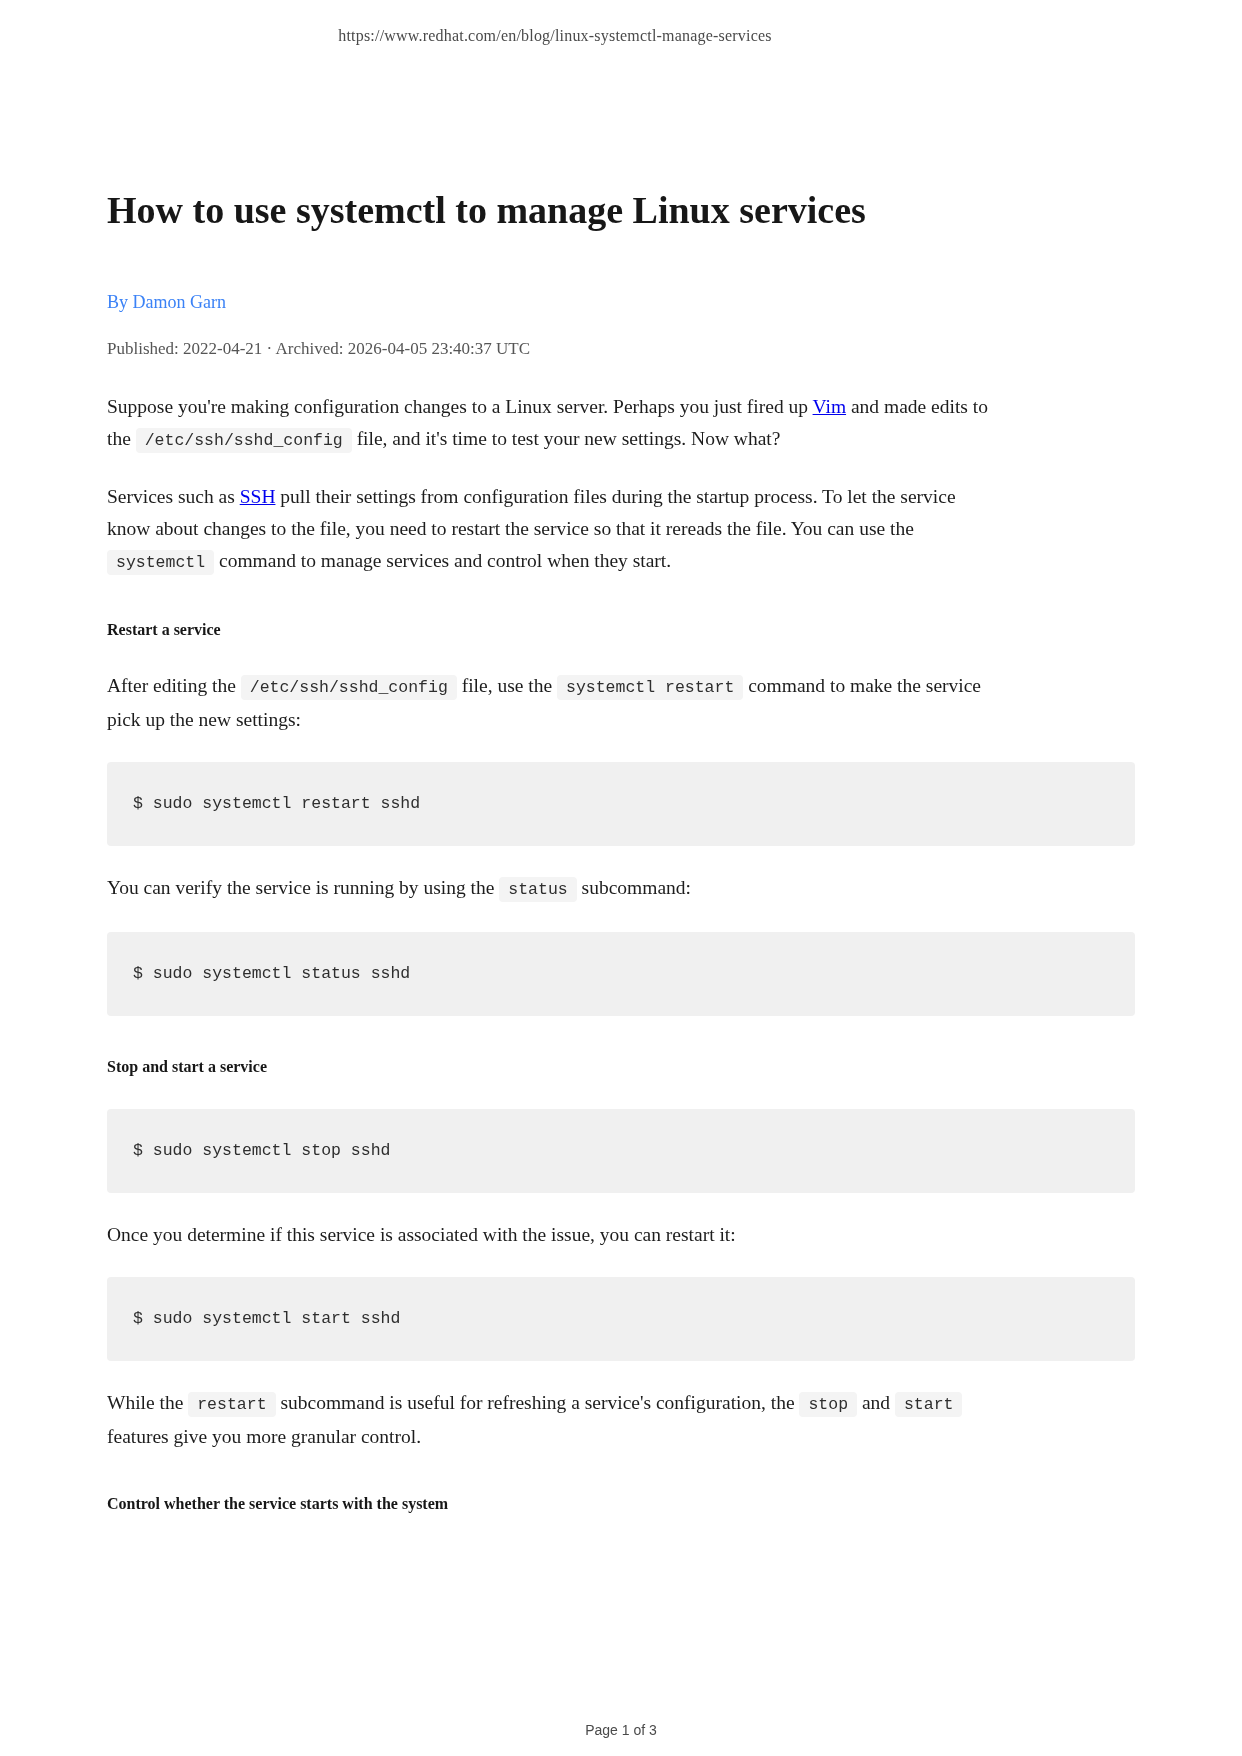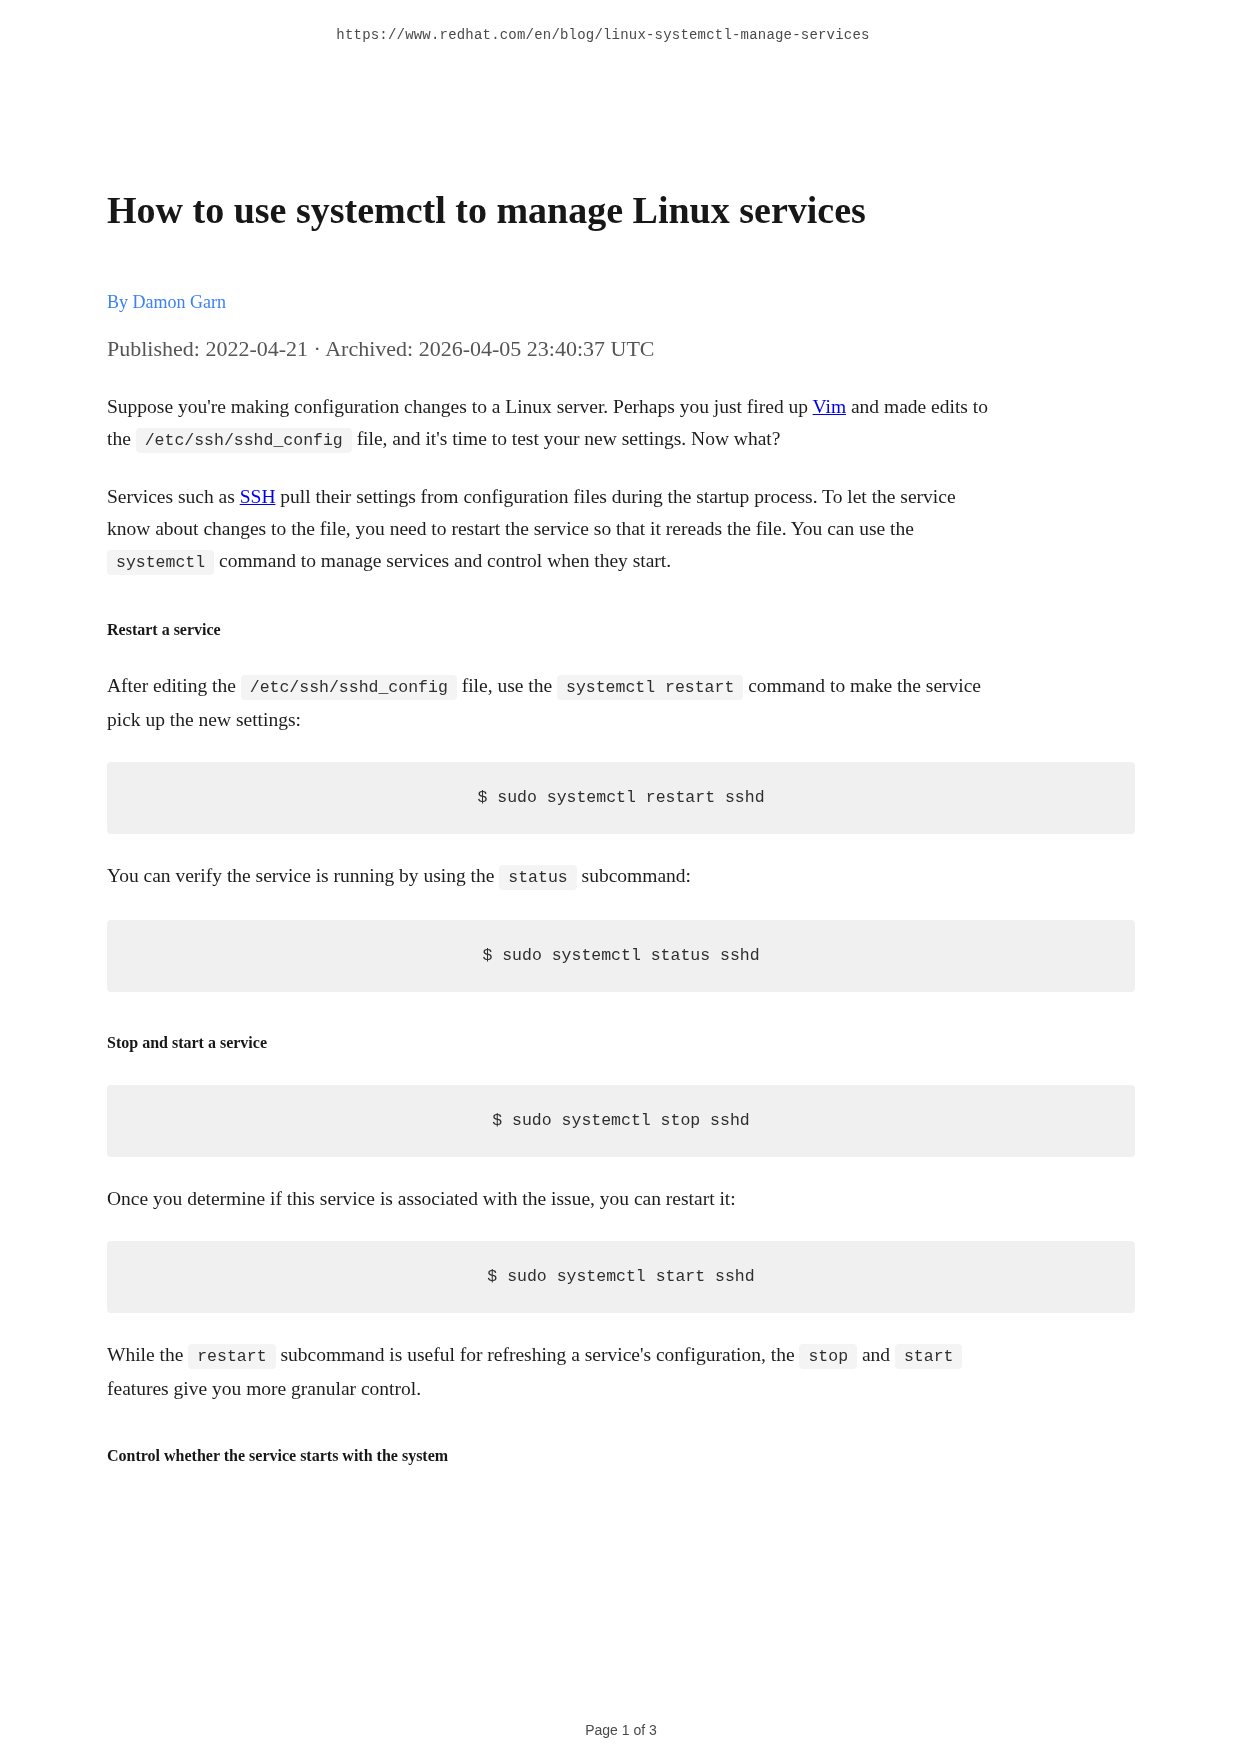--- a/index.html
+++ b/index.html
@@ -12,25 +12,24 @@
     overflow: hidden;
     font-family: "Liberation Serif", serif;
     color: #1d1d1d;
   }
   .print-header {
     position: absolute;
     top: 27px;
     left: 0;
     width: 1110px;
     text-align: center;
-    font-family: Liberation Mono, monospace;
-    font-size: 14px;
+    font-family: Liberation Serif, serif;
+    font-size: 16px;
     color: #4a4a4a;
     letter-spacing: 0.2px;
-    margin-left: 48px;
   }
   .print-footer {
     position: absolute;
     bottom: 18px;
     left: 0;
     width: 100%;
     text-align: center;
     font-family: "Liberation Sans", sans-serif;
     font-size: 14px;
     color: #4a4a4a;
@@ -51,21 +50,21 @@
     width: 894px;
   }
   .byline {
     margin-top: 56px;
     font-size: 18px;
     line-height: 23px;
     color: #3b82f6;
   }
   .meta {
     margin-top: 24px;
-    font-size: 22px;
+    font-size: 17px;
     line-height: 22px;
     color: #555555;
   }
   .content p {
     margin: 24px 0;
     width: 894px;
     font-size: 19.5px;
     line-height: 32px;
     color: #1d1d1d;
   }
@@ -90,22 +89,21 @@
     border-radius: 4px;
     padding: 3px 9px;
     white-space: nowrap;
     margin-top: 36px;
   }
   .content pre.codeblock {
     margin: 26px 0;
     width: 1028px;
     background: #f0f0f0;
     border-radius: 4px;
-    padding: 24px 26px;
-    text-align: center;
+    padding: 30px 26px;
   }
   .content pre.codeblock code {
     font-family: "Liberation Mono", "DejaVu Sans Mono", monospace;
     font-size: 16.5px;
     line-height: 24px;
     color: #2e2e2e;
   }
 </style>
 </head>
 <body>

